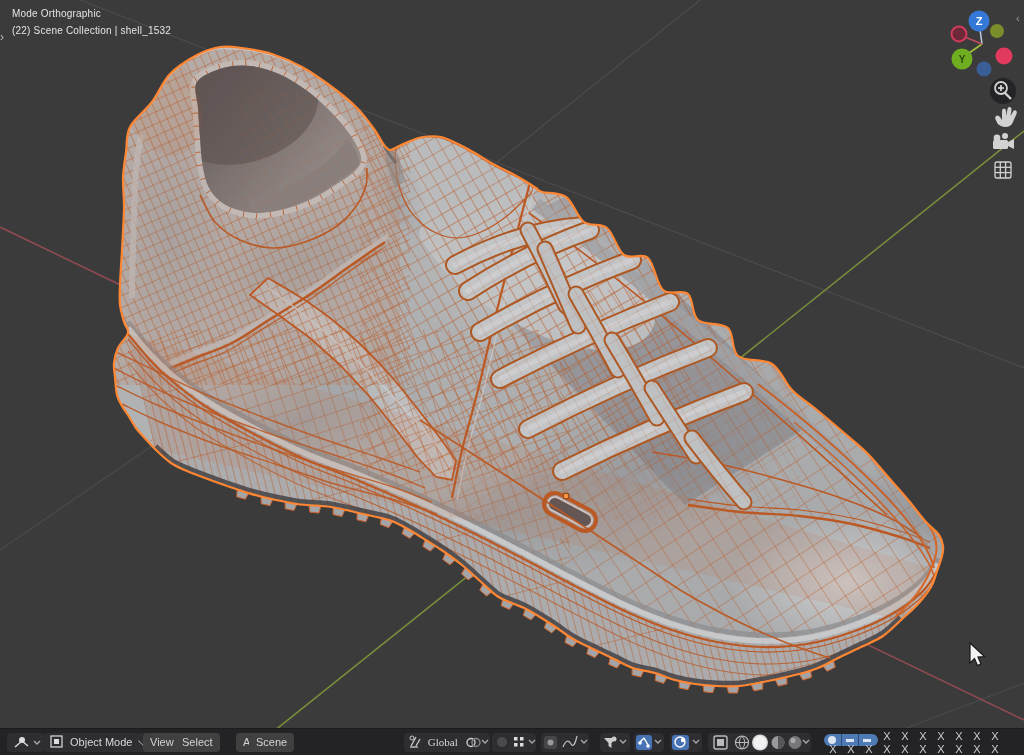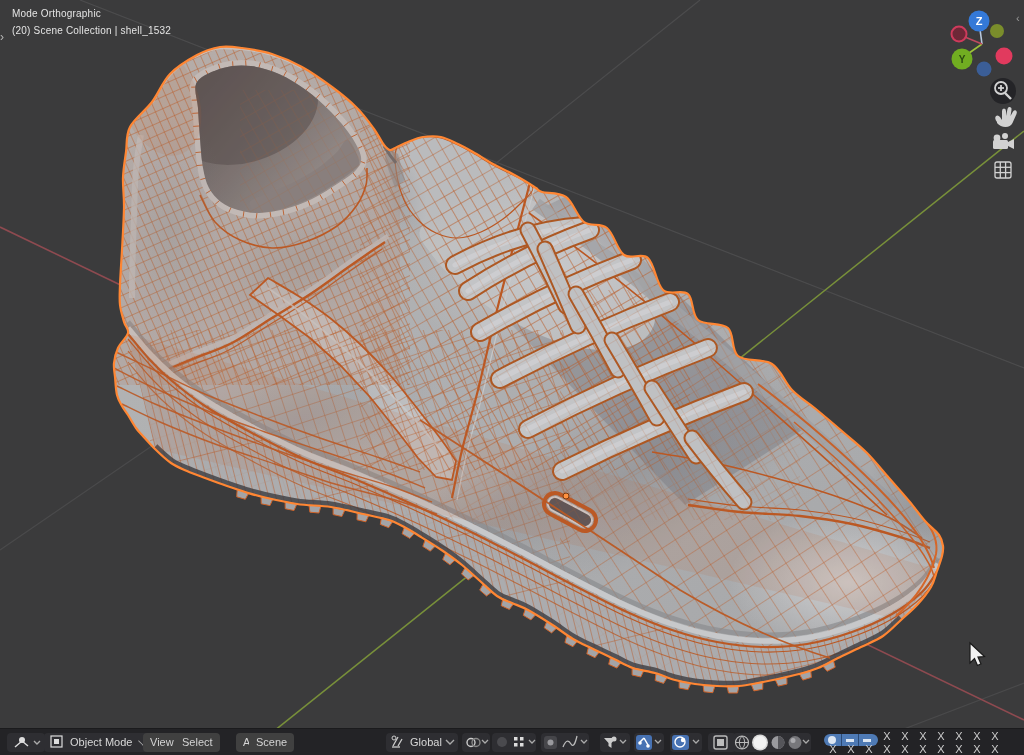--- a/index.html
+++ b/index.html
@@ -296,21 +296,21 @@
  <line x1="1000.3" y1="162" x2="1000.3" y2="178"></line>
       <line x1="1005.6" y1="162" x2="1005.6" y2="178"></line>
  <line x1="995" y1="167.3" x2="1011" y2="167.3"></line>
       <line x1="995" y1="172.6" x2="1011" y2="172.6"></line>
 </g>
 
 <path d="M970,643 l0,20 l4.5,-4.5 l3,7 l3.5,-1.6 l-3,-6.8 l6.5,-0.6 Z" fill="#f2f2f2" stroke="#1a1a1a" stroke-width="1.2"></path>
 </svg>
 
 <div class="ovl" style="left:12px;top:8px;">Mode Orthographic</div>
-<div class="ovl" style="left:12px;top:25px;">(20) Scene Collection | shell_1532</div>
+<div class="ovl" style="left:12px;top:25px;">(22) Scene Collection | shell_1532</div>
 <div class="ovl" style="left:0px;top:30px;color:#b5b5b5;font-size:12px;">›</div>
 <div class="ovl" style="left:1016px;top:12px;color:#9a9a9a;font-size:11px;">‹</div>
 
 <div id="bar">
  <div class="btn" style="left:7px;width:38px;"><svg width="38" height="19">
         <circle cx="15" cy="7" r="3" fill="#ddd"></circle>
         <path d="M8 14 l7 -6 M15 8 l6 5" stroke="#ddd" stroke-width="1.4" fill="none"></path>
         <path d="M27 8 l3 3 l3 -3" stroke="#aaa" stroke-width="1.4" fill="none"></path>
       </svg></div>
  <div class="btn" style="left:44px;width:106px;text-align:left;">
@@ -318,21 +318,21 @@
         <rect x="2" y="1" width="11" height="11" fill="none" stroke="#ddd" stroke-width="1.2"></rect>
         <rect x="5" y="4" width="5" height="5" fill="#ddd"></rect>
       </svg>
    <span style="margin-left:2px;font-size:11px">Object Mode</span>
    <span style="display:inline-block;width:6px;height:6px;margin-left:3px;margin-bottom:1px;border-right:1.6px solid #aaa;border-bottom:1.6px solid #aaa;transform:rotate(45deg) scale(1,0.75);"></span>
  </div>
  <div class="menu" style="left:143px;">View</div>
  <div class="menu" style="left:175px;">Select</div>
  <div class="menu" style="left:236px;">Add</div>
  <div class="menu" style="left:249px;">Scene</div>
- <div class="btn" style="left:386px;width:72px;text-align:left;">
+ <div class="btn" style="left:404px;width:72px;text-align:left;font-family:Liberation Serif, serif;">
   <svg width="15" height="15" style="vertical-align:-3px;margin-left:4px">
         <path d="M3 12 L8 3 M8 12 L12 5" stroke="#ccc" stroke-width="1.3" fill="none"></path>
         <circle cx="4" cy="4" r="2" fill="none" stroke="#ccc"></circle>
         <path d="M2 13 h8" stroke="#ccc" stroke-width="1.3"></path>
       </svg>
   <span style="margin-left:2px">Global</span>
   <svg width="10" height="8" style="position:absolute;right:3px;top:6px">
         <path d="M1 1 l4 4 l4 -4" stroke="#aaa" stroke-width="1.4" fill="none"></path>
       </svg>
  </div>

